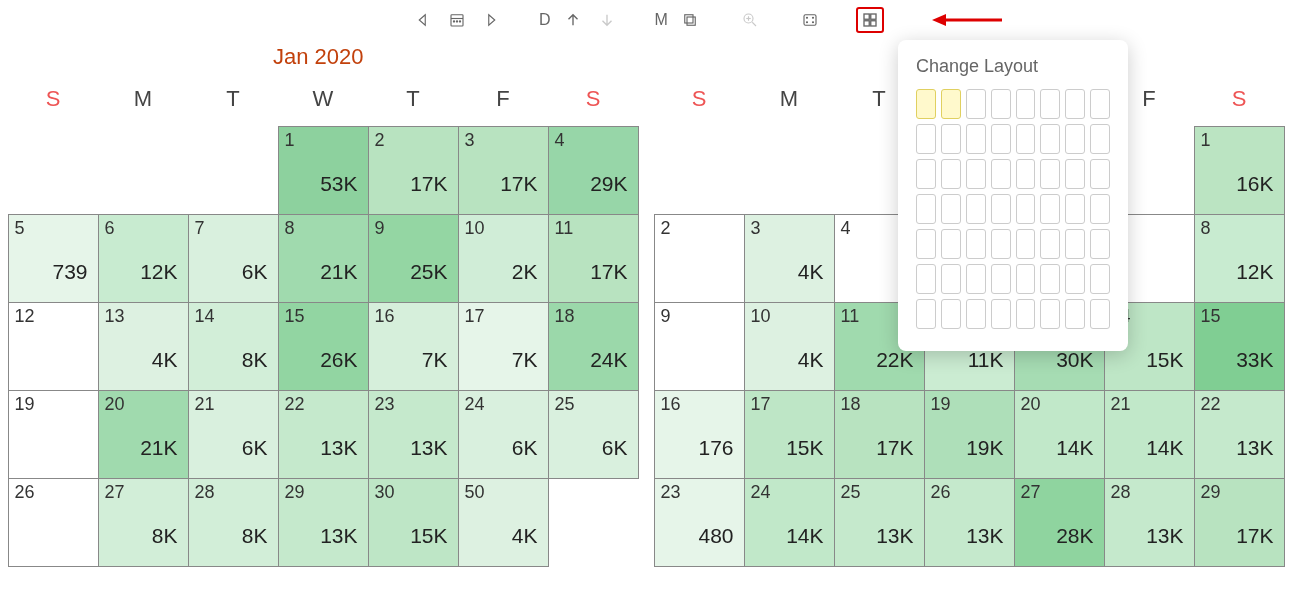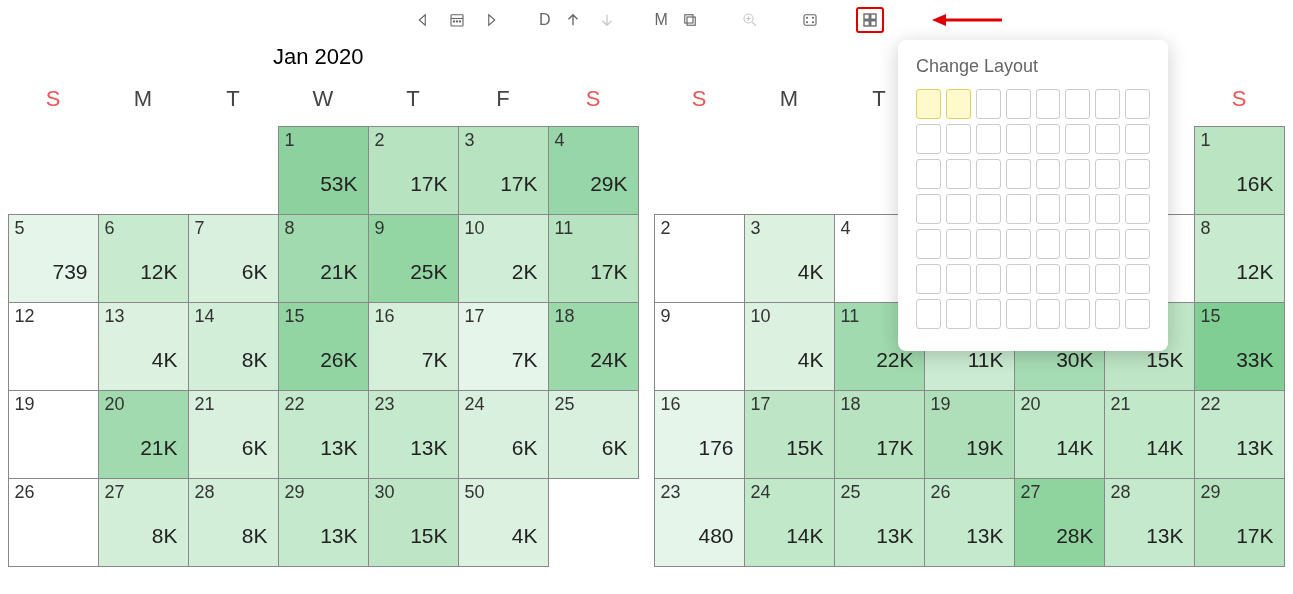--- a/index.html
+++ b/index.html
@@ -8,31 +8,31 @@
 .tool-btn { width: 28px; height: 26px; display: flex; align-items: center; justify-content: center; color: #666; cursor: pointer; border-radius: 3px; }
 .tool-btn svg { width: 18px; height: 18px; display: block; }
 .tool-btn.faded { opacity: 0.35; }
 .tool-btn.highlight { border: 2px solid #d00; }
 .tool-sep { width: 20px; }
 .tool-letter { font-size: 16px; color: #666; padding: 0 2px; }
 .arrow-annotation { position: absolute; left: 932px; top: 10px; color: #d00; display:flex; align-items:center; }
 .arrow-annotation svg { width: 70px; height: 20px; }
 .content { display: flex; padding: 0 8px; gap: 16px; }
 .calendar { flex: 0 0 630px; }
-.month-title { font-size: 22px; color: #000000; padding: 8px 0 8px 265px; font-weight: 400; }
+.month-title { font-size: 22px; color: #c2410c; padding: 8px 0 8px 265px; font-weight: 400; }
 .dow-row { display: flex; }
 .dow { flex: 1; text-align: center; font-size: 22px; color: #444; padding: 8px 0 14px; }
 .dow.weekend { color: #e55; }
 .weeks { }
 .week { display: flex; height: 88px; }
 .day { flex: 1; border: 1px solid #888; margin: -0.5px; position: relative; padding: 4px 6px; display:flex; flex-direction:column; }
 .day.blank { border: 1px solid transparent; }
 .day-num { font-size: 18px; color: #333; line-height: 1; }
 .day-val { font-size: 21px; color: #222; align-self: flex-end; margin-top: auto; margin-bottom: 14px; margin-right: 4px; }
-.popup { position: absolute; left: 898px; top: 40px; width: 270px; background: #fff; border-radius: 8px; box-shadow: 0 4px 20px rgba(0,0,0,0.2); padding: 16px 18px 22px; }
+.popup { position: absolute; left: 898px; top: 40px; width: 230px; background: #fff; border-radius: 8px; box-shadow: 0 4px 20px rgba(0,0,0,0.2); padding: 16px 18px 22px; }
 .popup-title { font-size: 18px; color: #666; margin-bottom: 12px; font-weight: 400; }
 .layout-grid { display: flex; flex-direction: column; gap: 5px; }
 .layout-row { display: flex; gap: 5px; }
 .layout-cell { width: 30px; height: 30px; border: 1px solid #ccc; border-radius: 3px; background:#fff; cursor:pointer; }
 .layout-cell.sel { background: #fff9cc; border-color: #e0d060; }
 </style>
 </head>
 <body>
 
 <div class="toolbar">

